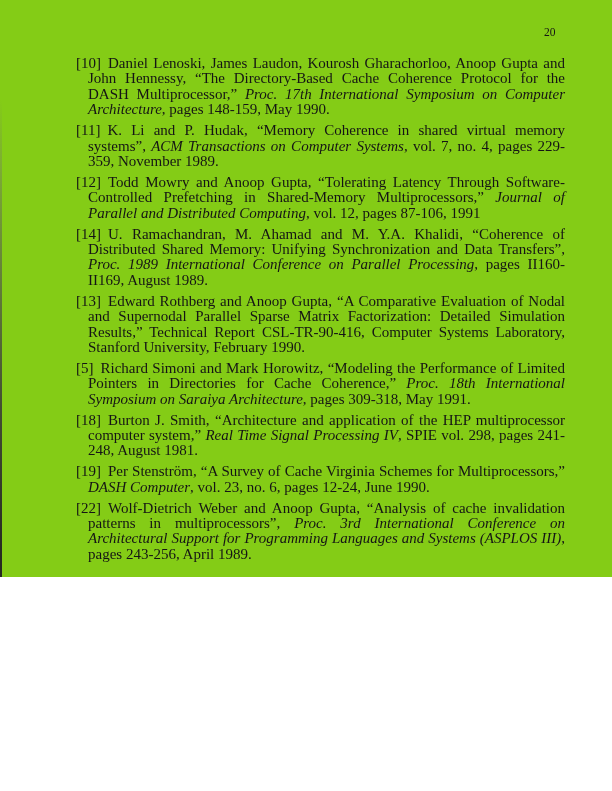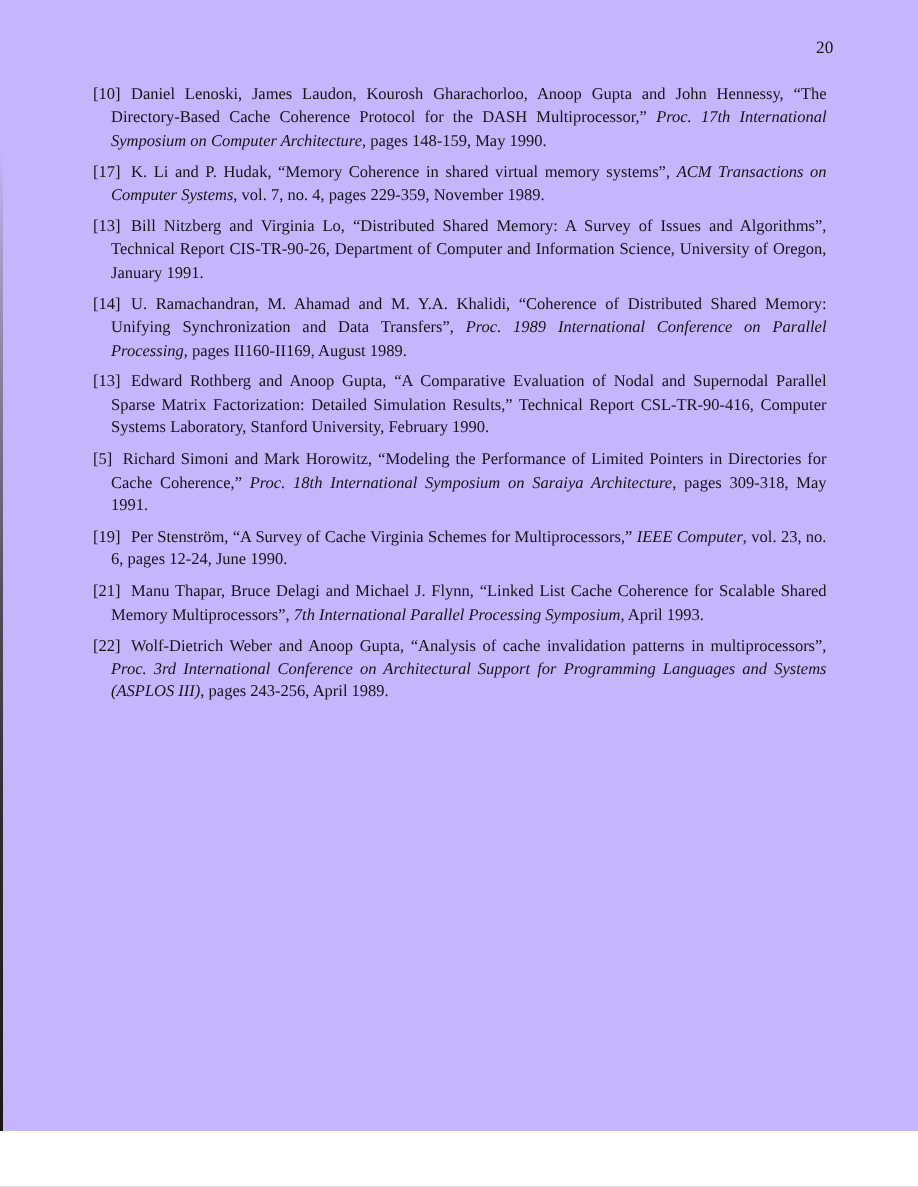--- a/index.html
+++ b/index.html
@@ -3,22 +3,22 @@
 <meta charset="utf-8">
 <style>
   html, body {
     margin: 0;
     padding: 0;
     background: #ffffff;
   }
   .page {
     position: relative;
     width: 612px;
-    height: 754px;
-    background: #c4b5fd;
+    height: 577px;
+    background: #84cc16;
     overflow: hidden;
     font-family: "Liberation Serif", "DejaVu Serif", serif;
     color: #151515;
   }
   .scan-edge {
     position: absolute;
     left: 0;
     top: 100px;
     width: 2px;
     height: 691px;
@@ -35,23 +35,23 @@
   .page-number {
     position: absolute;
     top: 26px;
     left: 544px;
     font-size: 11.5px;
     line-height: 13px;
   }
   .references {
     position: absolute;
     top: 56px;
-    left: 62px;
+    left: 76px;
     width: 489px;
-    font-size: 11px;
+    font-size: 15px;
     line-height: 15.4px;
     text-align: justify;
   }
   .ref {
     margin: 0 0 5.5px 0;
     padding-left: 12px;
     text-indent: -12px;
   }
   .ref-label {
     margin-right: 7px;
@@ -61,22 +61,22 @@
   }
 </style>
 </head>
 <body>
 
 <div class="page">
   <div class="scan-edge"></div>
   <div class="page-number">20</div>
   <div class="references" id="refs">
       <p class="ref"><span class="ref-label">[10]</span><span>Daniel Lenoski, James Laudon, Kourosh Gharachorloo, Anoop Gupta and John Hennessy, “The Directory-Based Cache Coherence Protocol for the DASH Multiprocessor,” </span><span class="italic">Proc. 17th International Symposium on Computer Architecture</span><span>, pages 148-159, May 1990.</span></p>
-      <p class="ref"><span class="ref-label">[17]</span><span>K. Li and P. Hudak, “Memory Coherence in shared virtual memory systems”, </span><span class="italic">ACM Transactions on Computer Systems</span><span>, vol. 7, no. 4, pages 229-359, November 1989.</span></p>
-      <p class="ref"><span class="ref-label">[13]</span><span>Bill Nitzberg and Virginia Lo, “Distributed Shared Memory: A Survey of Issues and Algorithms”, Technical Report CIS-TR-90-26, Department of Computer and Information Science, University of Oregon, January 1991.</span></p>
+      <p class="ref"><span class="ref-label">[11]</span><span>K. Li and P. Hudak, “Memory Coherence in shared virtual memory systems”, </span><span class="italic">ACM Transactions on Computer Systems</span><span>, vol. 7, no. 4, pages 229-359, November 1989.</span></p>
+      <p class="ref"><span class="ref-label">[12]</span><span>Todd Mowry and Anoop Gupta, “Tolerating Latency Through Software-Controlled Prefetching in Shared-Memory Multiprocessors,” </span><span class="italic">Journal of Parallel and Distributed Computing</span><span>, vol. 12, pages 87-106, 1991</span></p>
       <p class="ref"><span class="ref-label">[14]</span><span>U. Ramachandran, M. Ahamad and M. Y.A. Khalidi, “Coherence of Distributed Shared Memory: Unifying Synchronization and Data Transfers”, </span><span class="italic">Proc. 1989 International Conference on Parallel Processing</span><span>, pages II160-II169, August 1989.</span></p>
       <p class="ref"><span class="ref-label">[13]</span><span>Edward Rothberg and Anoop Gupta, “A Comparative Evaluation of Nodal and Supernodal Parallel Sparse Matrix Factorization: Detailed Simulation Results,” Technical Report CSL-TR-90-416, Computer Systems Laboratory, Stanford University, February 1990.</span></p>
       <p class="ref"><span class="ref-label">[5]</span><span>Richard Simoni and Mark Horowitz, “Modeling the Performance of Limited Pointers in Directories for Cache Coherence,” </span><span class="italic">Proc. 18th International Symposium on Saraiya Architecture</span><span>, pages 309-318, May 1991.</span></p>
-      <p class="ref"><span class="ref-label">[19]</span><span>Per Stenström, “A Survey of Cache Virginia Schemes for Multiprocessors,” </span><span class="italic">IEEE Computer</span><span>, vol. 23, no. 6, pages 12-24, June 1990.</span></p>
-      <p class="ref"><span class="ref-label">[21]</span><span>Manu Thapar, Bruce Delagi and Michael J. Flynn, “Linked List Cache Coherence for Scalable Shared Memory Multiprocessors”, </span><span class="italic">7th International Parallel Processing Symposium</span><span>, April 1993.</span></p>
+      <p class="ref"><span class="ref-label">[18]</span><span>Burton J. Smith, “Architecture and application of the HEP multiprocessor computer system,” </span><span class="italic">Real Time Signal Processing IV</span><span>, SPIE vol. 298, pages 241-248, August 1981.</span></p>
+      <p class="ref"><span class="ref-label">[19]</span><span>Per Stenström, “A Survey of Cache Virginia Schemes for Multiprocessors,” </span><span class="italic">DASH Computer</span><span>, vol. 23, no. 6, pages 12-24, June 1990.</span></p>
       <p class="ref"><span class="ref-label">[22]</span><span>Wolf-Dietrich Weber and Anoop Gupta, “Analysis of cache invalidation patterns in multiprocessors”, </span><span class="italic">Proc. 3rd International Conference on Architectural Support for Programming Languages and Systems (ASPLOS III)</span><span>, pages 243-256, April 1989.</span></p>
     </div>
 </div>
 
 </body></html>

